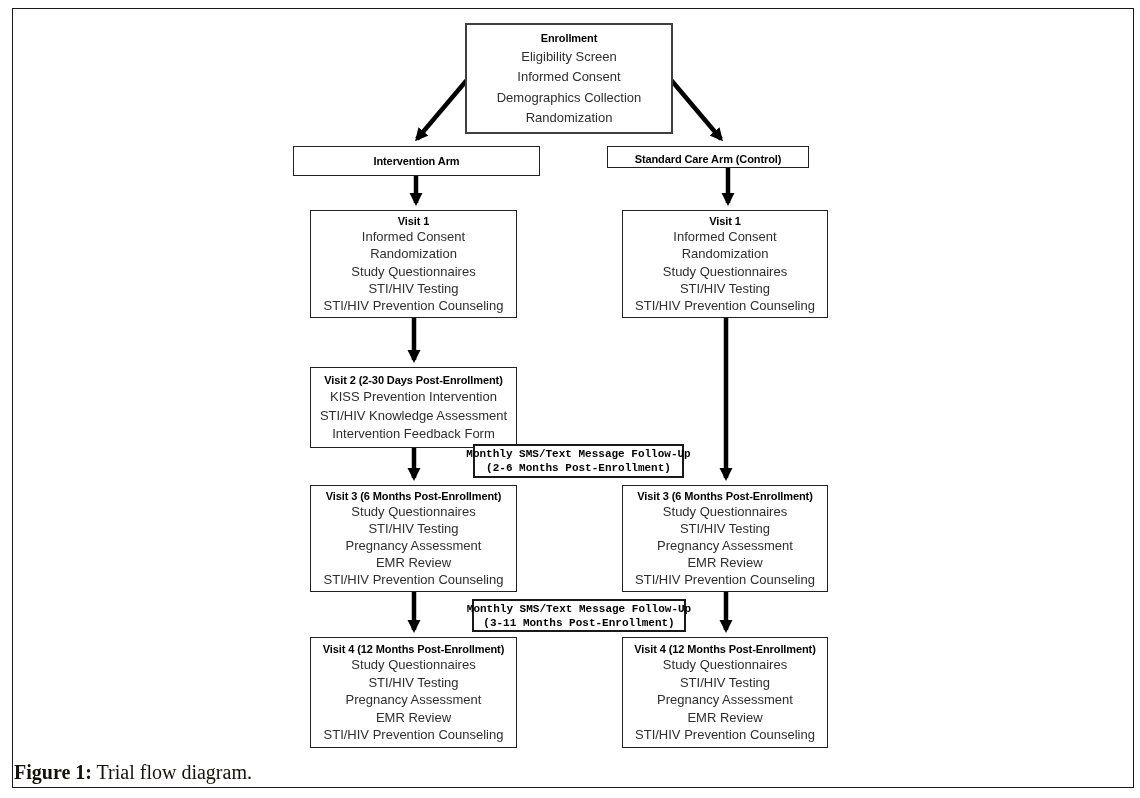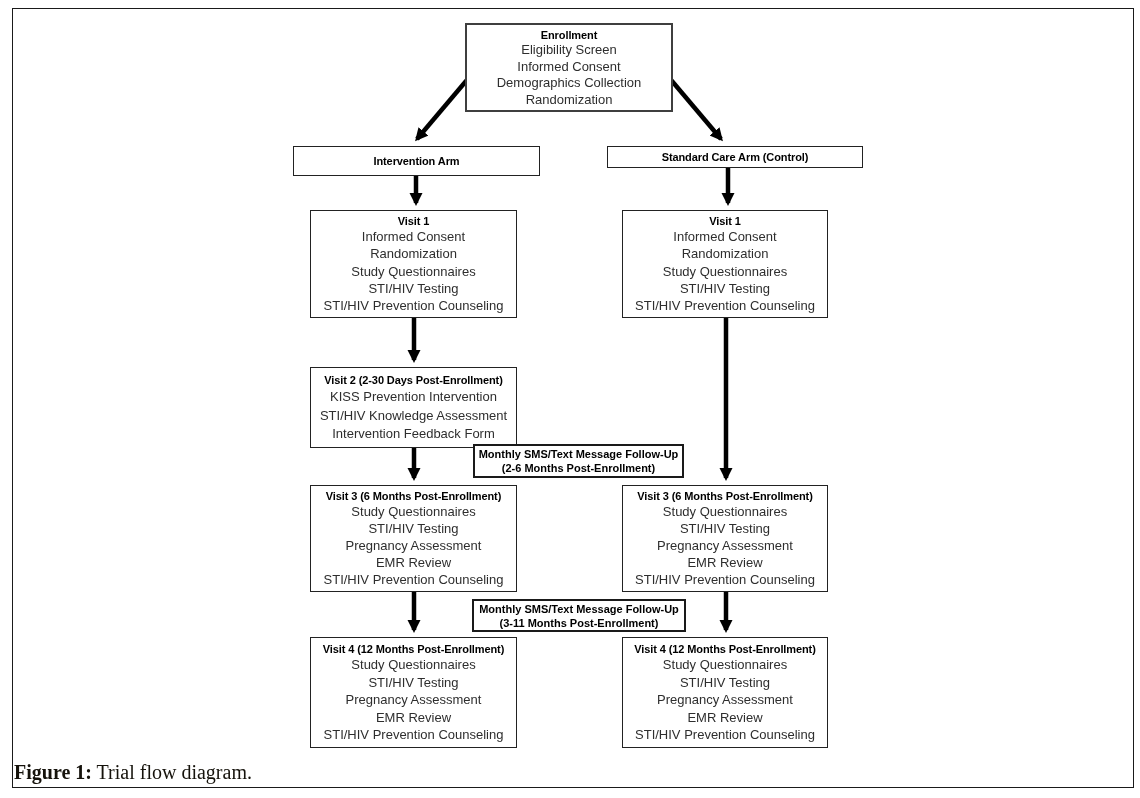--- a/index.html
+++ b/index.html
@@ -53,20 +53,21 @@
   }
   .enrollbox { border: 2px solid #3f3f3f; }
   .armbox {
     border-width: 1px;
     justify-content: center;
   }
   .smsbox {
     border: 2px solid #1a1a1a;
     justify-content: center;
     text-align: center;
+    font-family: Liberation Mono, monospace;
   }
   .sms-line {
     font-weight: bold;
     font-size: 11px;
     line-height: 14px;
     color: #000000;
     white-space: nowrap;
   }
   .caption {
     position: absolute;
@@ -97,32 +98,32 @@
     <line x1="666" y1="74" x2="721" y2="139" stroke="#000" stroke-width="4.5" marker-end="url(#ah)"></line>
     <line x1="416" y1="168" x2="416" y2="203" stroke="#000" stroke-width="4.5" marker-end="url(#ah)"></line>
     <line x1="728" y1="168" x2="728" y2="203" stroke="#000" stroke-width="4.5" marker-end="url(#ah)"></line>
     <line x1="414" y1="318" x2="414" y2="360" stroke="#000" stroke-width="4.5" marker-end="url(#ah)"></line>
     <line x1="414" y1="448" x2="414" y2="478" stroke="#000" stroke-width="4.5" marker-end="url(#ah)"></line>
     <line x1="726" y1="318" x2="726" y2="478" stroke="#000" stroke-width="4.5" marker-end="url(#ah)"></line>
     <line x1="414" y1="592" x2="414" y2="630" stroke="#000" stroke-width="4.5" marker-end="url(#ah)"></line>
     <line x1="726" y1="592" x2="726" y2="630" stroke="#000" stroke-width="4.5" marker-end="url(#ah)"></line>
   </svg>
 
-  <div class="fbox enrollbox" style="left:465px; top:23px; width:208px; height:89px;">
+  <div class="fbox enrollbox" style="left:465px; top:23px; width:208px; height:111px;">
     <div class="btitle">Enrollment</div>
     <div class="bitem">Eligibility Screen</div>
     <div class="bitem">Informed Consent</div>
     <div class="bitem">Demographics Collection</div>
     <div class="bitem">Randomization</div>
   </div>
 
   <div class="fbox armbox" style="left:293px; top:146px; width:247px; height:30px;">
     <div class="btitle">Intervention Arm</div>
   </div>
-  <div class="fbox armbox" style="left:607px; top:146px; width:256px; height:22px;">
+  <div class="fbox armbox" style="left:607px; top:146px; width:202px; height:22px;justify-content:flex-end;">
     <div class="btitle">Standard Care Arm (Control)</div>
   </div>
 
   <div class="fbox" style="left:310px; top:210px; width:207px; height:108px;">
     <div class="btitle">Visit 1</div>
     <div class="bitem">Informed Consent</div>
     <div class="bitem">Randomization</div>
     <div class="bitem">Study Questionnaires</div>
     <div class="bitem">STI/HIV Testing</div>
     <div class="bitem">STI/HIV Prevention Counseling</div>

